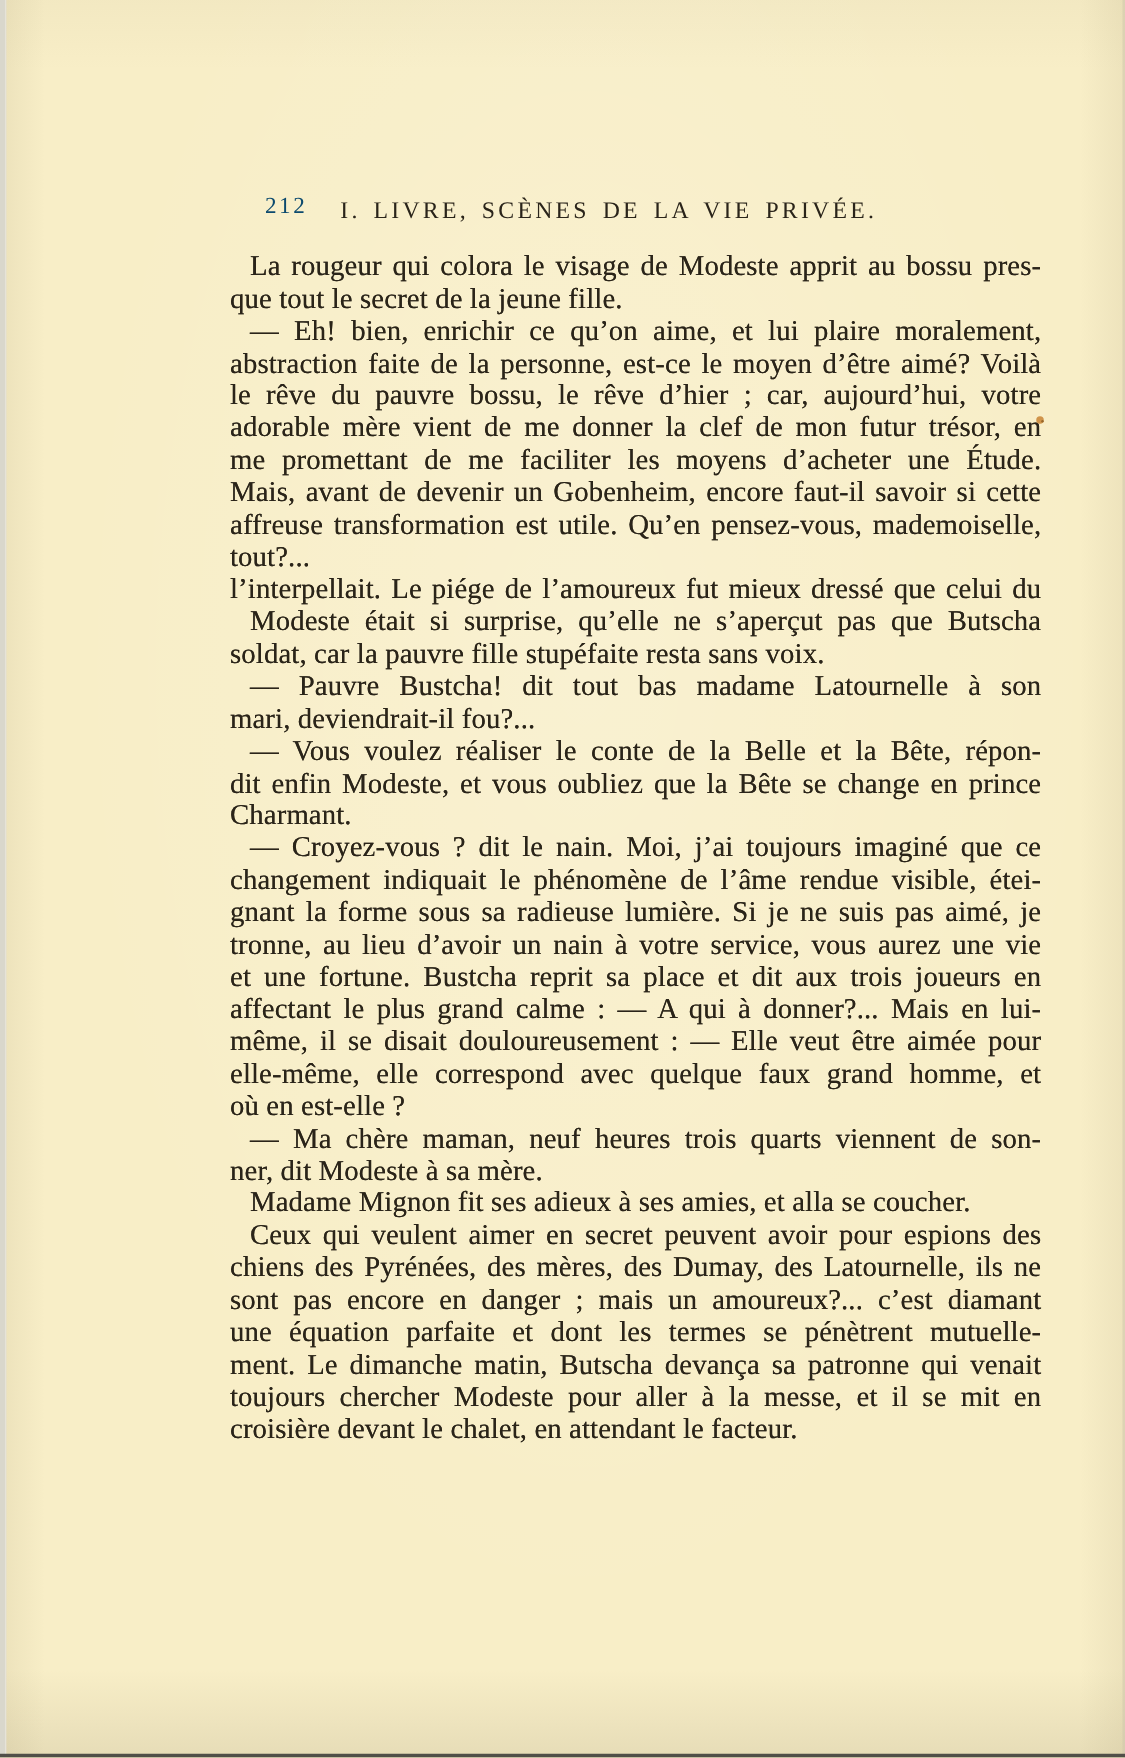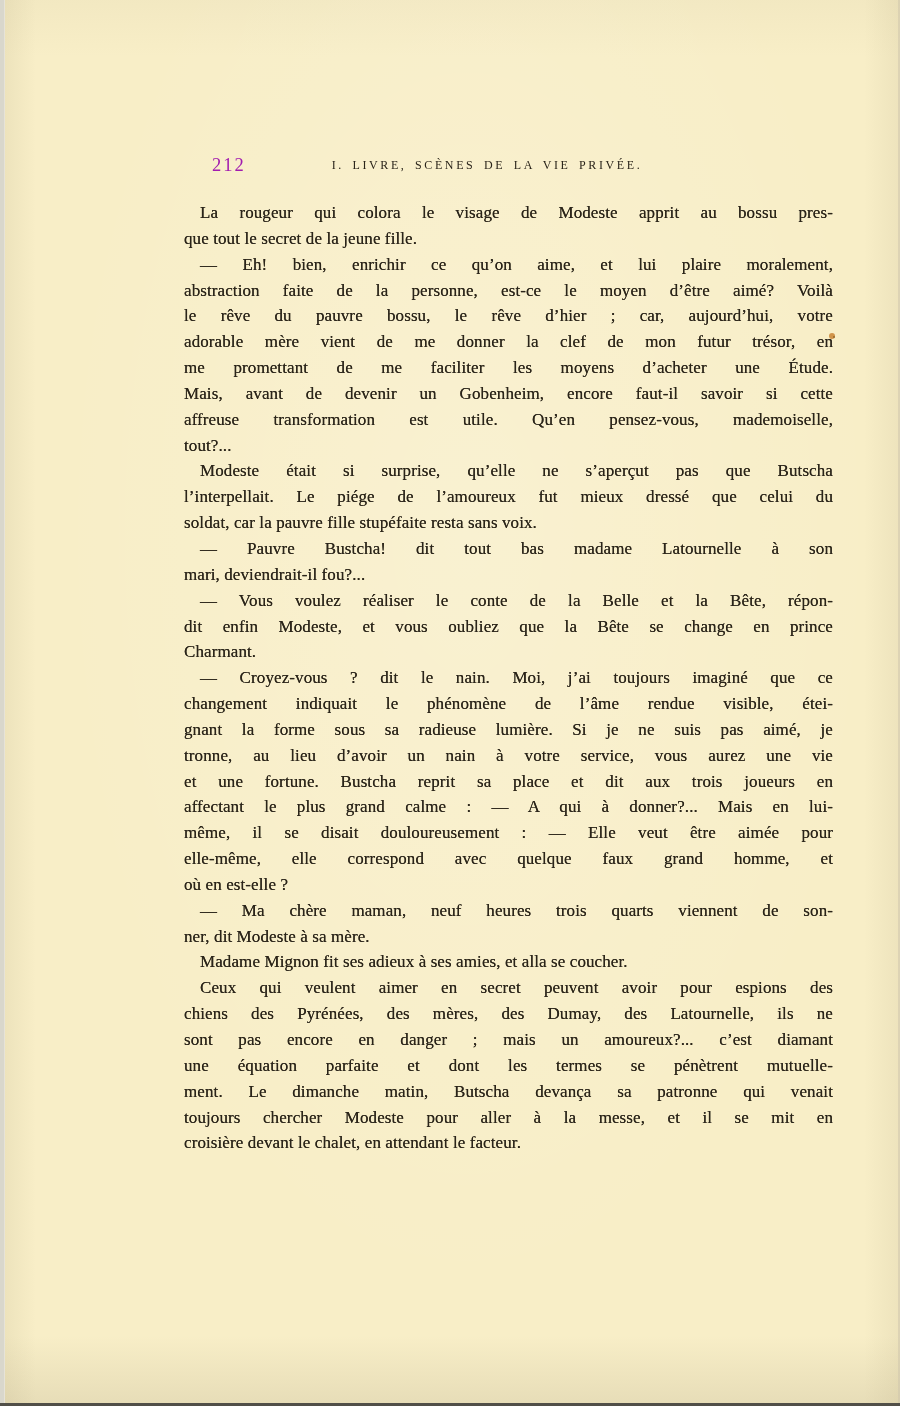--- a/index.html
+++ b/index.html
@@ -45,40 +45,40 @@
     left: 184px;
     width: 650px;
     height: 26px;
   }
   .page-number {
     position: absolute;
     left: 28px;
     top: 0;
     font-size: 18.5px;
     letter-spacing: 2px;
-    color: #a21caf;
+    color: #0c4a6e;
   }
   .running-title {
     position: absolute;
     left: 0;
     top: 3px;
     width: 606px;
     text-align: center;
-    font-size: 12px;
+    font-size: 19px;
     letter-spacing: 2.6px;
     word-spacing: 3px;
     color: #2a241a;
     white-space: nowrap;
   }
   .text-block {
     position: absolute;
     top: 200px;
     left: 184px;
     width: 649px;
-    font-size: 17px;
+    font-size: 23px;
     line-height: 25.85px;
     letter-spacing: 0.1px;
     text-shadow: 0 0 0.45px rgba(42,36,25,0.85);
   }
   .line {
     white-space: normal;
   }
   .line.j {
     text-align: justify;
     text-align-last: justify;
@@ -126,22 +126,22 @@
     <div class="line j ind"><span>La rougeur qui colora le visage de Modeste apprit au bossu pres-</span></div>
     <div class="line"><span>que tout le secret de la jeune fille.</span></div>
     <div class="line j ind"><span>— Eh! bien, enrichir ce qu’on aime, et lui plaire moralement,</span></div>
     <div class="line j"><span>abstraction faite de la personne, est-ce le moyen d’être aimé? Voilà</span></div>
     <div class="line j"><span>le rêve du pauvre bossu, le rêve d’hier ; car, aujourd’hui, votre</span></div>
     <div class="line j"><span>adorable mère vient de me donner la clef de mon futur trésor, en</span></div>
     <div class="line j"><span>me promettant de me faciliter les moyens d’acheter une Étude.</span></div>
     <div class="line j"><span>Mais, avant de devenir un Gobenheim, encore faut-il savoir si cette</span></div>
     <div class="line j"><span>affreuse transformation est utile. Qu’en pensez-vous, mademoiselle,</span></div>
     <div class="line"><span>tout?...</span></div>
+    <div class="line j"><span>l’interpellait. Le piége de l’amoureux fut mieux dressé que celui du</span></div>
     <div class="line j ind"><span>Modeste était si surprise, qu’elle ne s’aperçut pas que Butscha</span></div>
-    <div class="line j"><span>l’interpellait. Le piége de l’amoureux fut mieux dressé que celui du</span></div>
     <div class="line"><span>soldat, car la pauvre fille stupéfaite resta sans voix.</span></div>
     <div class="line j ind"><span>— Pauvre Bustcha! dit tout bas madame Latournelle à son</span></div>
     <div class="line"><span>mari, deviendrait-il fou?...</span></div>
     <div class="line j ind"><span>— Vous voulez réaliser le conte de </span><span class="it">la Belle et la Bête</span><span>, répon-</span></div>
     <div class="line j"><span>dit enfin Modeste, et vous oubliez que la Bête se change en prince</span></div>
     <div class="line"><span>Charmant.</span></div>
     <div class="line j ind"><span>— Croyez-vous ? dit le nain. Moi, j’ai toujours imaginé que ce</span></div>
     <div class="line j"><span>changement indiquait le phénomène de l’âme rendue visible, étei-</span></div>
     <div class="line j"><span>gnant la forme sous sa radieuse lumière. Si je ne suis pas aimé, je</span></div>
     <div class="line j"><span>tronne, au lieu d’avoir un nain à votre service, vous aurez une vie</span></div>

